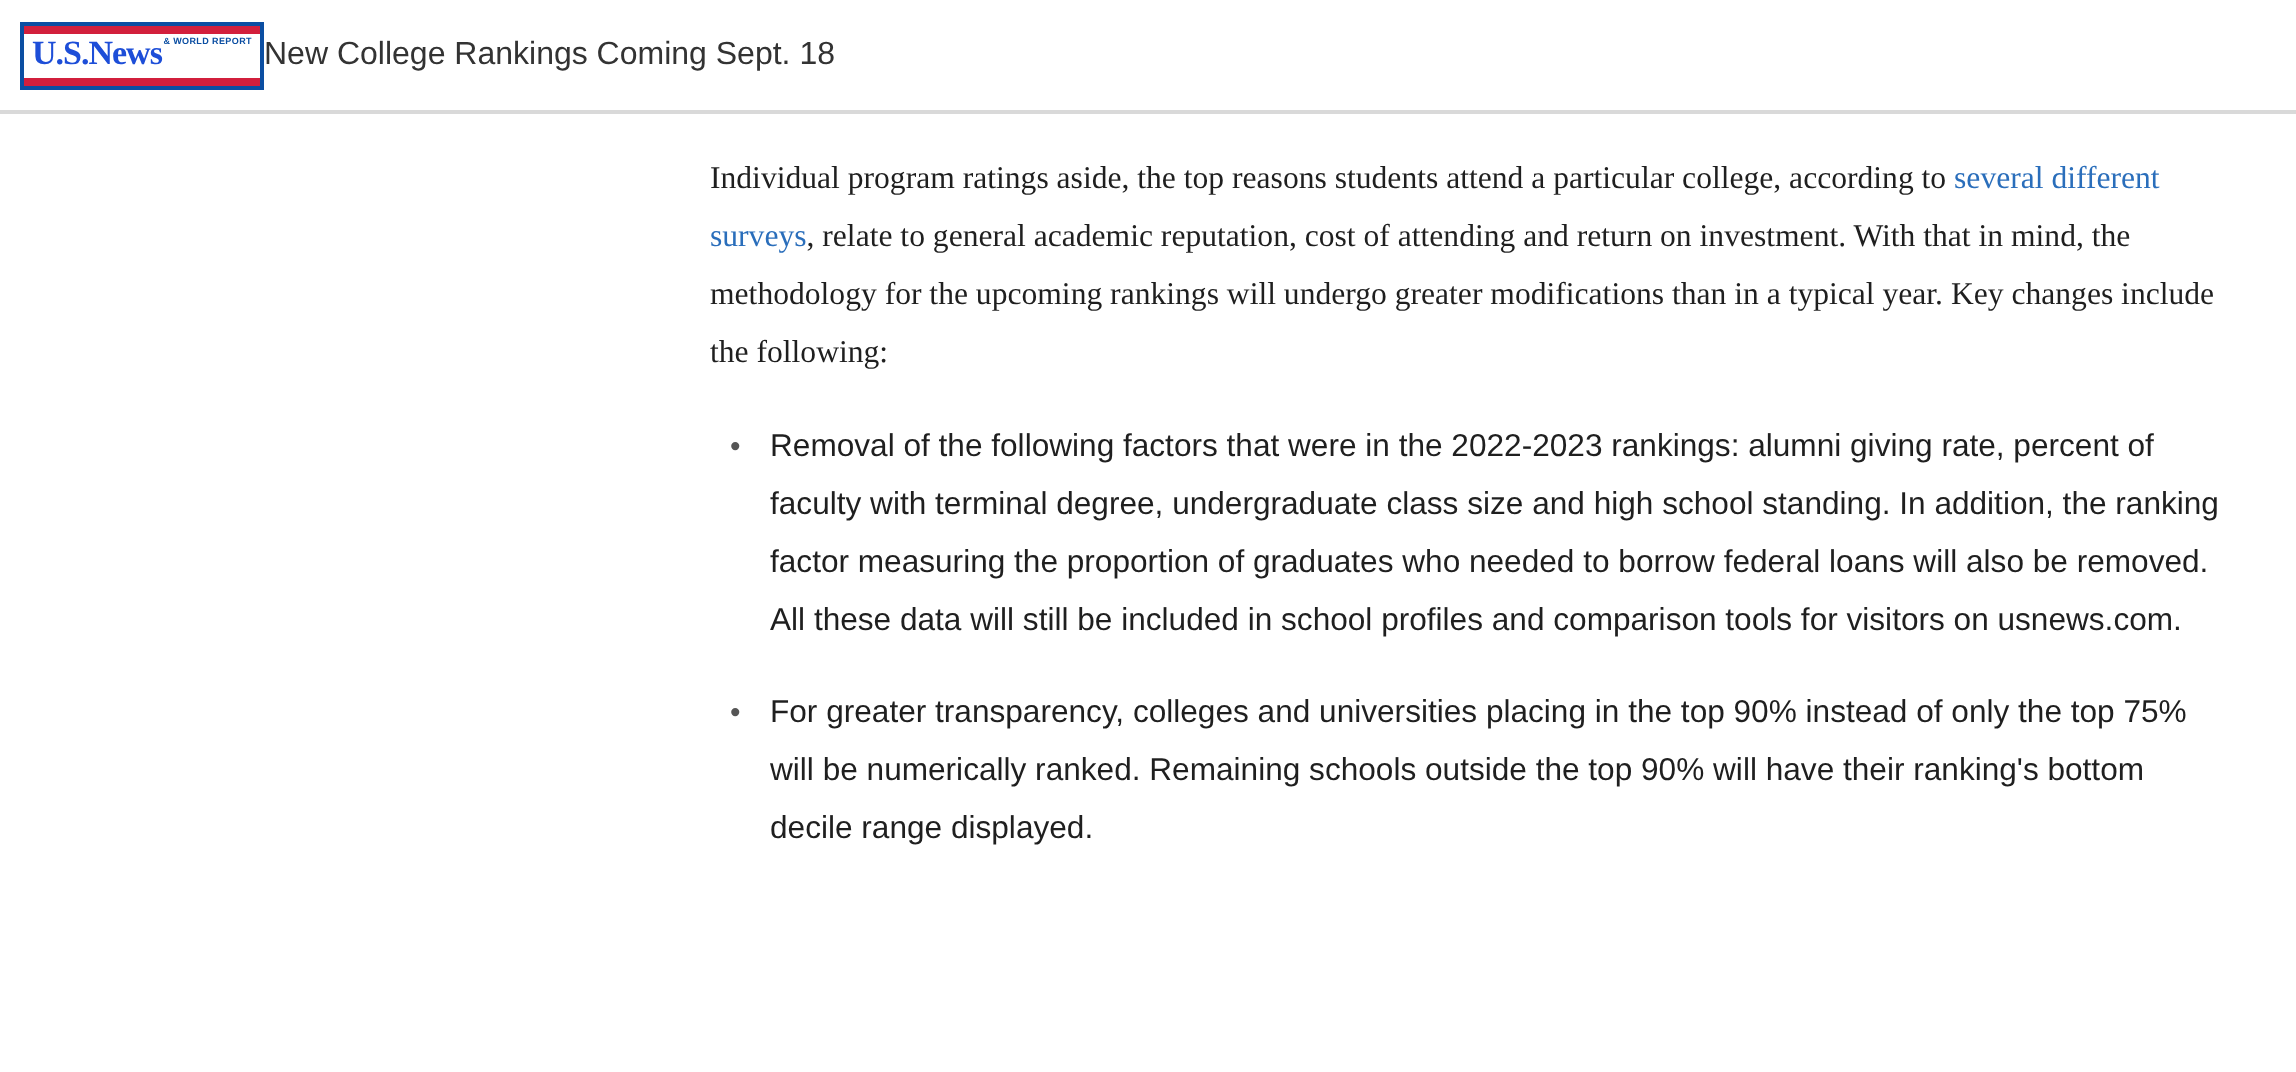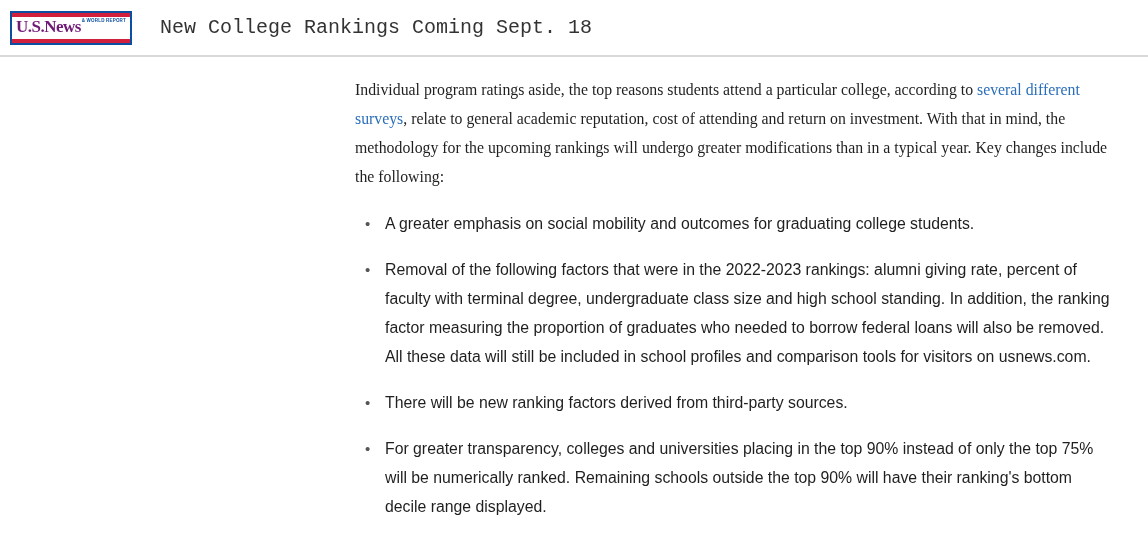--- a/index.html
+++ b/index.html
@@ -50,40 +50,38 @@
     background: #d21f3c;
   }
   .logo-text {
     position: absolute;
     left: 4px;
     top: 5px;
     font-family: "Liberation Serif", serif;
     font-weight: bold;
     font-size: 17px;
     letter-spacing: -0.5px;
-    color: #701a75;
+    color: #1d4ed8;
     line-height: 18px;
     white-space: nowrap;
   }
   .logo-sub {
     position: absolute;
     right: 4px;
     top: 5px;
     font-size: 4.5px;
     font-weight: bold;
     color: #0b4ea2;
     letter-spacing: 0.2px;
     white-space: nowrap;
   }
   .header-title {
-    margin-left: 28px;
-    font-size: 20px;
+    font-size: 16px;
     color: #333333;
     white-space: nowrap;
-    font-family: Liberation Mono, monospace;
   }
   .header-rule {
     height: 2px;
     background: #d9d9d9;
     width: 100%;
   }
 
   
   .content {
     padding-top: 18px;
@@ -135,20 +133,18 @@
   <div class="header-title">New College Rankings Coming Sept. 18</div>
 </div>
 <div class="header-rule"></div>
 
 <div class="content">
   <div class="article">
 
     <p class="para"><span>Individual program ratings aside, the top reasons students attend a particular college, according to </span><a href="#">several different surveys</a><span>, relate to general academic reputation, cost of attending and return on investment. With that in mind, the methodology for the upcoming rankings will undergo greater modifications than in a typical year. Key changes include the following:</span></p>
 
     <ul class="bullets">
-      <li>A greater emphasis on social mobility and outcomes for graduating college students.</li>
       <li>Removal of the following factors that were in the 2022-2023 rankings: alumni giving rate, percent of faculty with terminal degree, undergraduate class size and high school standing. In addition, the ranking factor measuring the proportion of graduates who needed to borrow federal loans will also be removed. All these data will still be included in school profiles and comparison tools for visitors on usnews.com.</li>
-      <li>There will be new ranking factors derived from third-party sources.</li>
       <li>For greater transparency, colleges and universities placing in the top 90% instead of only the top 75% will be numerically ranked. Remaining schools outside the top 90% will have their ranking's bottom decile range displayed.</li>
     </ul>
 
   </div>
 </div>
 
 </body></html>

